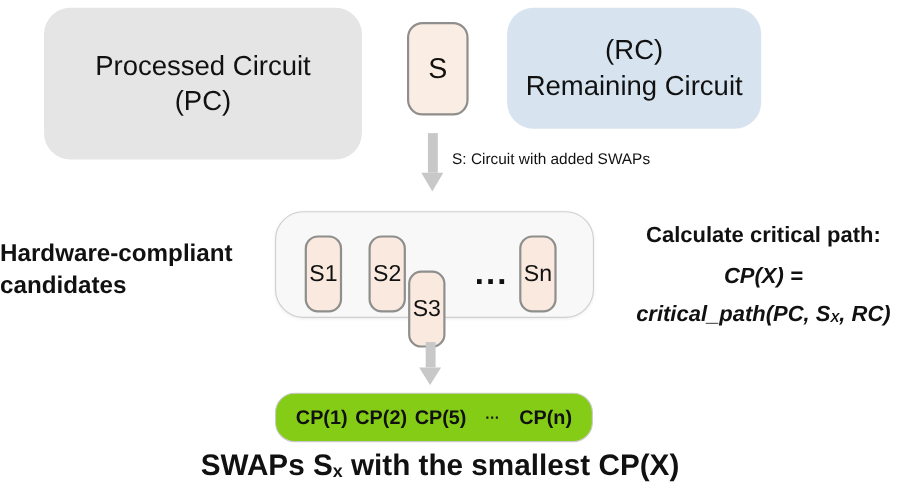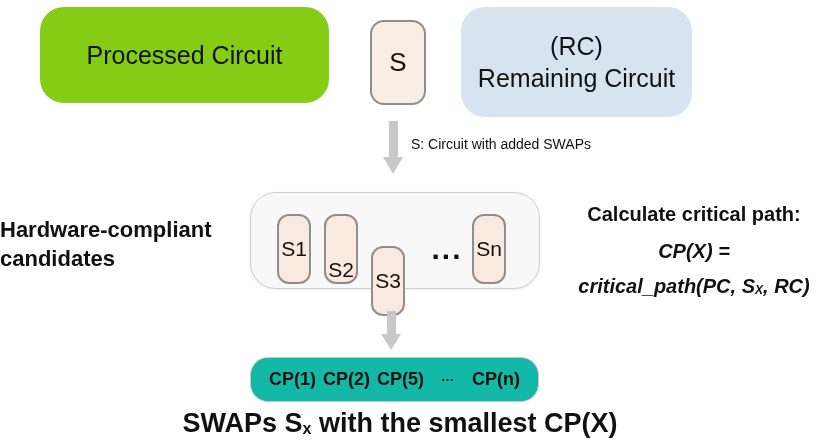--- a/index.html
+++ b/index.html
@@ -15,22 +15,22 @@
   .roundbox {
     position: absolute;
     display: flex;
     flex-direction: column;
     align-items: center;
     justify-content: center;
     text-align: center;
     line-height: 1.28;
   }
   .pc-box {
-    left: 40px; top: 7px; width: 289px; height: 96px;
-    background: #84cc16; border-radius: 24px;
+    left: 40px; top: 7px; width: 289px; height: 138px;
+    background: #e5e5e5; border-radius: 24px;
     font-size: 25px;
   }
   .s-box {
     left: 370px; top: 20px; width: 52px; height: 81px;
     background: #FAEDE3; border: 2px solid #8F8E8C; border-radius: 14px;
     font-size: 26px;
   }
   .rc-box {
     left: 461px; top: 7px; width: 231px; height: 110px;
     background: #D7E4F0; border-radius: 24px;
@@ -64,39 +64,39 @@
     box-shadow: 0 1px 3px rgba(0,0,0,0.08);
     box-sizing: border-box;
   }
   .cand {
     position: absolute; top: 21px; width: 34px; height: 70px;
     background: #F9E9DE; border: 2px solid #8E8E8C; border-radius: 12px;
     display: flex; align-items: center; justify-content: center;
     font-size: 21px; box-sizing: border-box;
   }
   .cand.c1 { left: 26px; }
-  .cand.c2 { left: 73px; align-items: flex-end; }
+  .cand.c2 { left: 84px; }
   .cand.c3 { left: 120px; margin-top: 32px; }
   .cand.cn { left: 221px; }
   .cand-dots {
     position: absolute; left: 168px; top: 21px; width: 56px; height: 70px;
     display: flex; align-items: center; justify-content: center;
     font-size: 30px; font-weight: bold; letter-spacing: 2px;
   }
   .calc {
     position: absolute; left: 556px; top: 203px; width: 276px;
     text-align: center; font-size: 20px; font-weight: bold; line-height: 1.15;
     white-space: nowrap;
   }
   .calc .l1 { margin-bottom: 14px; }
   .calc .l2 { font-style: italic; margin-bottom: 12px; }
   .calc .l3 { font-style: italic; }
   .cp-box {
     position: absolute; left: 250px; top: 357px; width: 289px; height: 45px;
-    background: #14b8a6; border: 1.5px solid #C9C9C9; border-radius: 18px;
+    background: #84cc16; border: 1.5px solid #C9C9C9; border-radius: 18px;
     display: flex; align-items: center; justify-content: center; gap: 7px;
     font-size: 18px; font-weight: bold; box-sizing: border-box;
   }
   .cp-dots { font-size: 13px; margin: 0 10px; letter-spacing: 1px; }
   .footer {
     position: absolute; left: 60px; top: 408px; width: 680px;
     text-align: center; font-size: 27px; font-weight: bold; white-space: nowrap;
   }
   sub.ss {
     font-size: 0.6em;
@@ -104,20 +104,21 @@
     line-height: 0;
   }
 </style>
 </head>
 <body>
 
 <div class="canvas">
 
   <div class="roundbox pc-box">
     <div>Processed Circuit</div>
+    <div>(PC)</div>
   </div>
 
   <div class="roundbox s-box">
     <span>S</span>
   </div>
 
   <div class="roundbox rc-box">
     <div>(RC)</div>
     <div>Remaining Circuit</div>
   </div>

